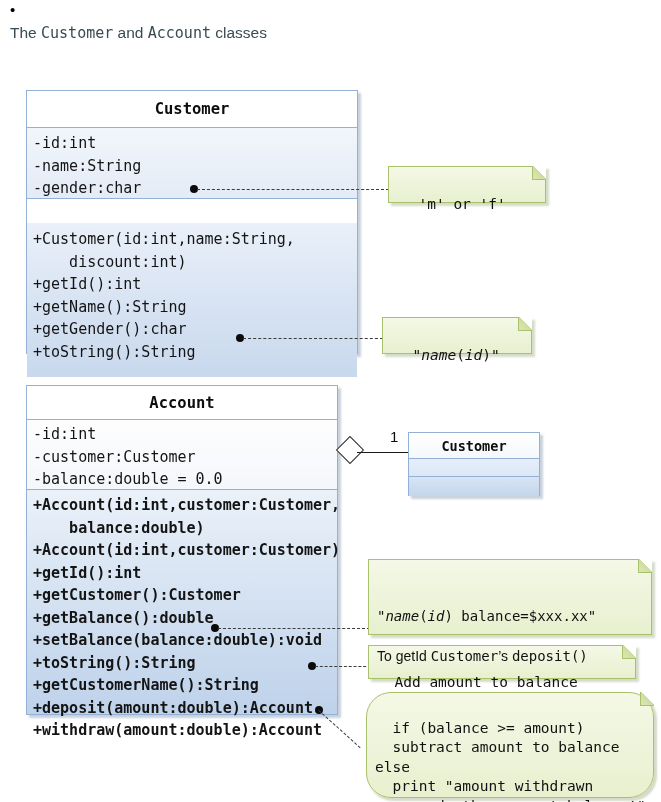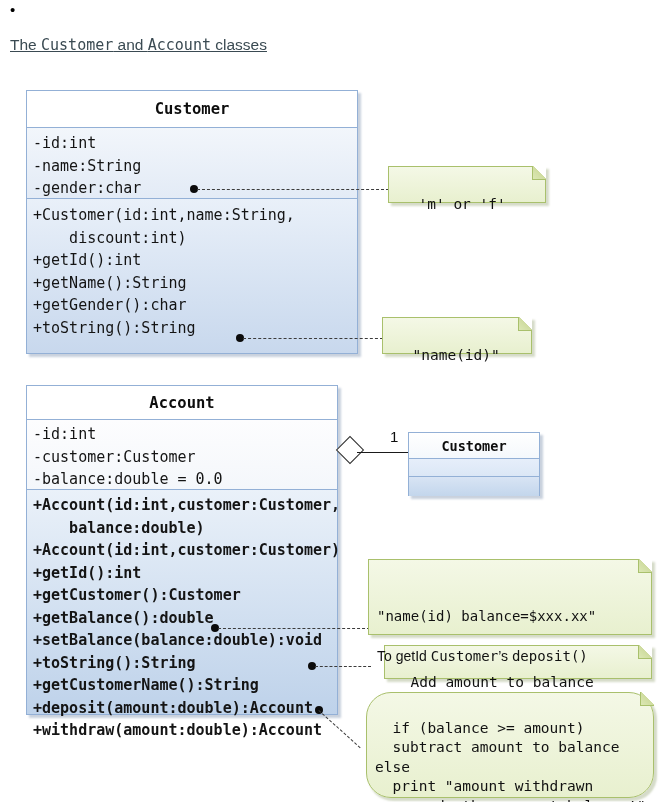--- a/index.html
+++ b/index.html
@@ -11,21 +11,21 @@
   body {
     width: 661px;
     height: 802px;
     position: relative;
     font-family: "Liberation Sans", sans-serif;
     color: #1a1a1a;
     overflow: hidden;
   }
 
   .mono { font-family: "DejaVu Sans Mono", "Liberation Mono", monospace; }
-  .ital { }
+  .ital { font-style: italic; }
 
   
   #heading-bullet-row {
     position: absolute;
     left: 10px;
     top: 2px;
     display: flex;
     align-items: baseline;
     gap: 10px;
   }
@@ -36,25 +36,24 @@
   }
   #page-title {
     font-size: 17.5px;
     font-weight: bold;
     color: #111111;
     letter-spacing: 0.1px;
   }
   #subtitle {
     position: absolute;
     left: 10px;
-    top: 36px;
+    top: 24px;
     font-size: 15.5px;
     color: #3a4a52;
     white-space: nowrap;
-    text-decoration: underline;
   }
   #subtitle .mono { font-size: 15px; }
 
   
   .uml-box {
     position: absolute;
     box-sizing: border-box;
     border: 1px solid #93b0d6;
     background: #ffffff;
     box-shadow: 2.5px 2.5px 2px rgba(120,140,170,0.40);
@@ -87,20 +86,21 @@
     line-height: 22.5px;
     background: linear-gradient(to bottom, #f2f6fb 0%, #e3ebf6 100%);
     border-bottom: 1px solid #93b0d6;
   }
   #customer-methods {
     height: 154px;
     padding: 5px 0 0 6px;
     font-size: 15px;
     line-height: 22.5px;
     background: linear-gradient(to bottom, #e9f0f9 0%, #c8d8ed 100%);
+    margin-top: 24px;
   }
 
   
   #account-box { left: 26px; top: 385px; width: 312px; height: 330px; }
   #account-title {
     height: 34px; line-height: 34px; font-size: 15.5px;
   }
   #account-attrs {
     height: 70px;
     padding: 3px 0 0 6px;
@@ -152,21 +152,21 @@
     width: 13px; height: 13px;
     background: linear-gradient(to bottom left, #ffffff 0%, #ffffff 48%, #cfdca0 50%, #dce8b4 100%);
     border-left: 1px solid #a9c06c;
     border-bottom: 1px solid #a9c06c;
   }
   .note-inner { position: relative; z-index: 1; }
 
   #note-gender { left: 388px; top: 166px; width: 158px; height: 37px; padding: 7px 0 0 12px; font-size: 14.5px; }
   #note-tostring-cust { left: 382px; top: 317px; width: 150px; height: 37px; padding: 7px 0 0 12px; font-size: 14.5px; }
   #note-balance { left: 368px; top: 559px; width: 284px; height: 76px; padding: 6px 0 0 8px; font-size: 14px; }
-  #note-deposit { left: 384px; top: 645px; width: 268px; height: 34px; padding: 6px 0 0 8px; font-size: 14.5px; }
+  #note-deposit { left: 368px; top: 645px; width: 268px; height: 34px; padding: 6px 0 0 8px; font-size: 14.5px; }
   #note-withdraw { left: 366px; top: 692px; width: 288px; height: 106px; padding: 6px 0 0 8px; font-size: 14.5px; line-height: 19.5px; border-radius: 25px; }
 
   
   .conn-dot {
     position: absolute;
     width: 8px; height: 8px;
     border-radius: 50%;
     background: #0b0b0b;
   }
   .dash-h {

